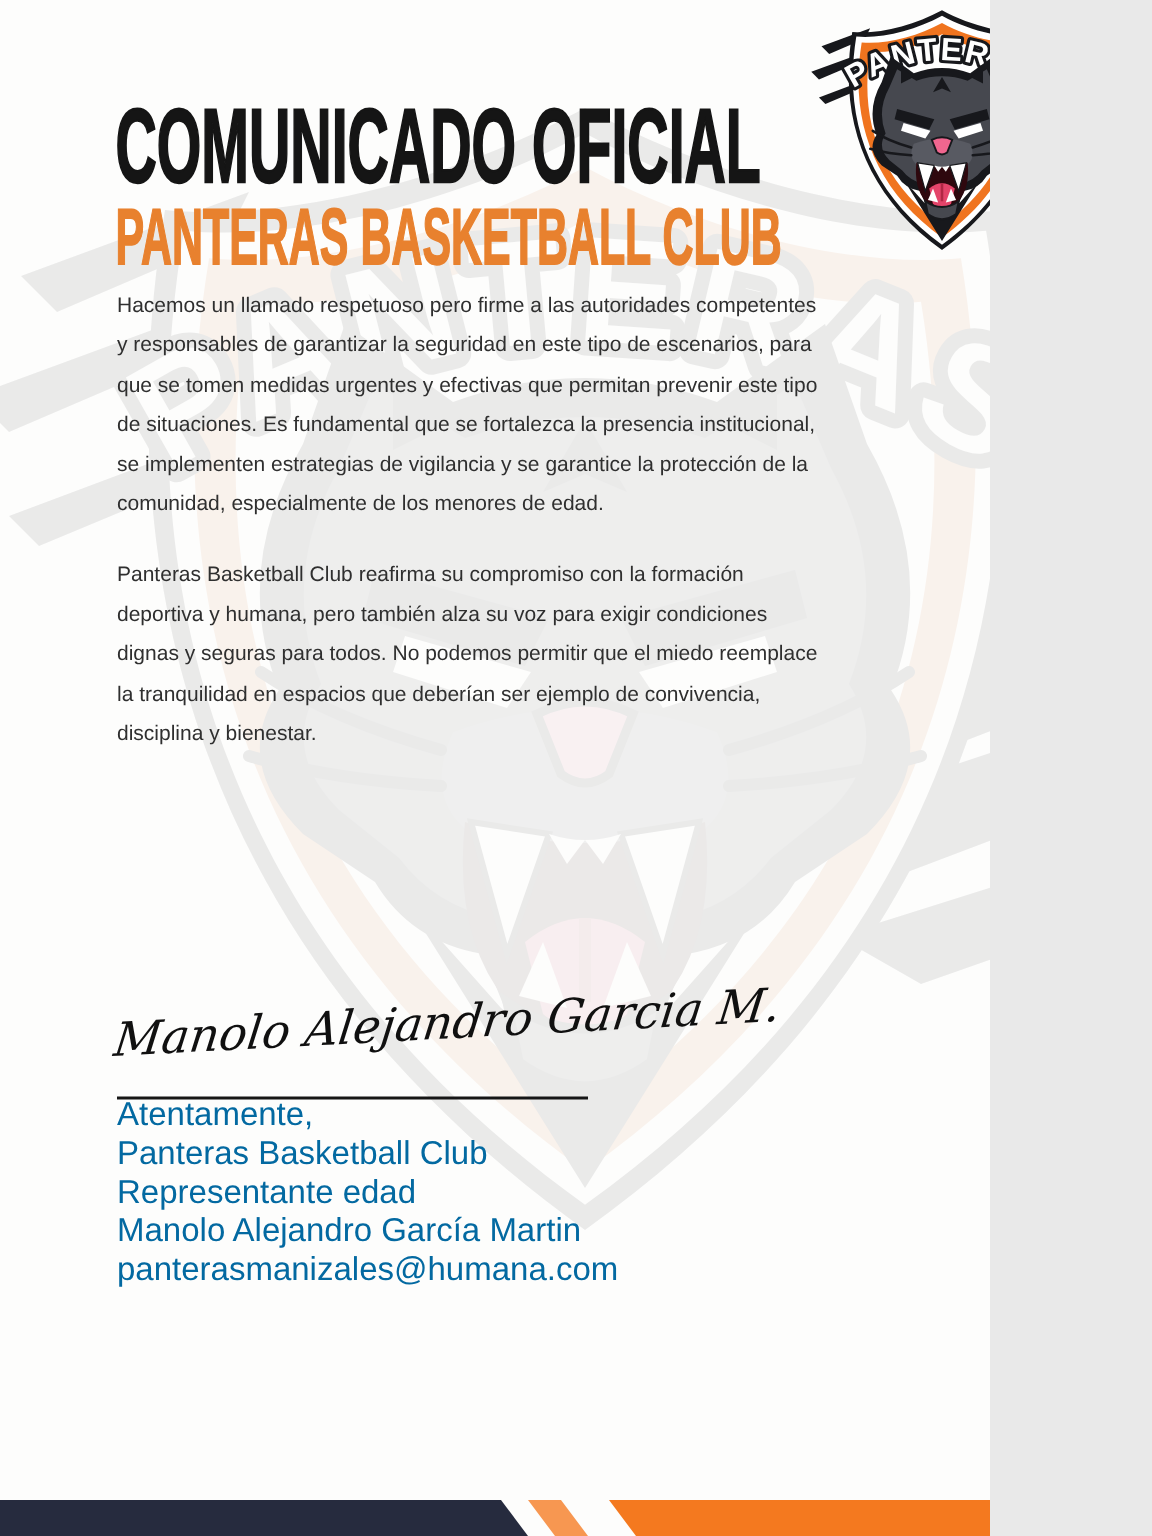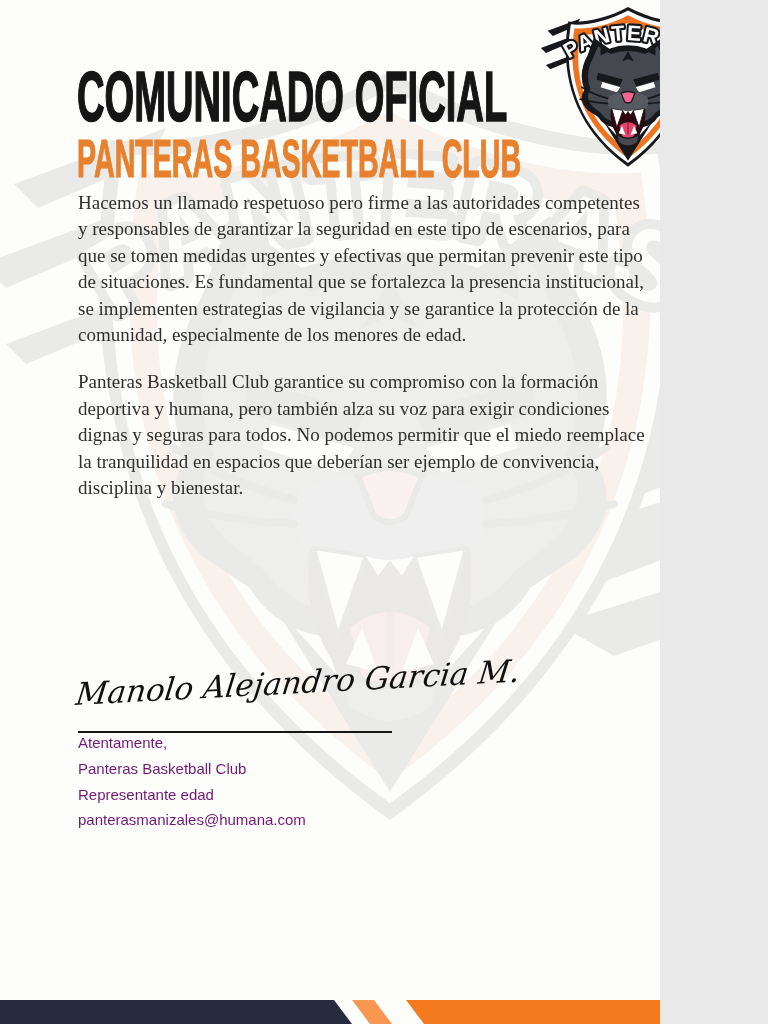--- a/index.html
+++ b/index.html
@@ -26,38 +26,37 @@
   }
   .logo { position:absolute; left:534px; top:0px; width:188px; height:171px; }
   .watermark {
     position:absolute; left:-50px; top:40px; width:880px; height:800px;
     opacity:0.08; filter:grayscale(25%);
     pointer-events:none;
   }
   .body-text { position:absolute; left:78px; top:190px; width:685px; }
   .body-text p {
     margin:0 0 21px 0;
-    font-size:19px; line-height:26.4px; color:#2F2F2F;
+    font-size:14px; line-height:26.4px; color:#2F2F2F;
     white-space:pre-line;
-    font-family:Liberation Serif, serif;
   }
   .sig-script {
     position:absolute; left:74px; top:676px;
     font-family:"DejaVu Serif", serif; font-style:italic;
     font-size:31px; color:#101010; letter-spacing:0px;
     transform:rotate(-3deg) skewX(-10deg); transform-origin:left bottom;
     white-space:nowrap;
   }
   .sig-line {
     position:absolute; left:78px; top:731px; width:314px; height:2px;
     background:#161616;
   }
   .sig-block {
     position:absolute; left:78px; top:730px;
-    font-size:15px; line-height:25.8px; color:#701a75;
+    font-size:22px; line-height:25.8px; color:#0369a1;
   }
   .footer-bar { position:absolute; left:0; bottom:0; width:768px; height:24px; display:block; }
   .defs-holder { position:absolute; width:0; height:0; overflow:hidden; }
 </style>
 </head>
 <body>
 
 <div class="page">
 
   <svg class="defs-holder" aria-hidden="true">
@@ -126,33 +125,34 @@
     <use href="#panteras-logo"></use>
   </svg>
 
   <div class="body-text">
     <p>Hacemos un llamado respetuoso pero firme a las autoridades competentes
 y responsables de garantizar la seguridad en este tipo de escenarios, para
 que se tomen medidas urgentes y efectivas que permitan prevenir este tipo
 de situaciones. Es fundamental que se fortalezca la presencia institucional,
 se implementen estrategias de vigilancia y se garantice la protección de la
 comunidad, especialmente de los menores de edad.</p>
-    <p>Panteras Basketball Club garantice su compromiso con la formación
+    <p>Panteras Basketball Club reafirma su compromiso con la formación
 deportiva y humana, pero también alza su voz para exigir condiciones
 dignas y seguras para todos. No podemos permitir que el miedo reemplace
 la tranquilidad en espacios que deberían ser ejemplo de convivencia,
 disciplina y bienestar.</p>
   </div>
 
   <div class="sig-script">Manolo Alejandro Garcia M.</div>
   <div class="sig-line"></div>
   <div class="sig-block">
     <div>Atentamente,</div>
     <div>Panteras Basketball Club</div>
     <div>Representante edad</div>
+    <div>Manolo Alejandro García Martin</div>
     <div>panterasmanizales@humana.com</div>
   </div>
 
   <svg class="footer-bar" viewBox="0 0 768 24" preserveAspectRatio="none">
     <polygon points="0,0 334,0 352,24 0,24" fill="#262B3E"></polygon>
     <polygon points="352,0 374,0 392,24 370,24" fill="#F79751"></polygon>
     <polygon points="406,0 768,0 768,24 424,24" fill="#F4791F"></polygon>
   </svg>
 
 </div>

